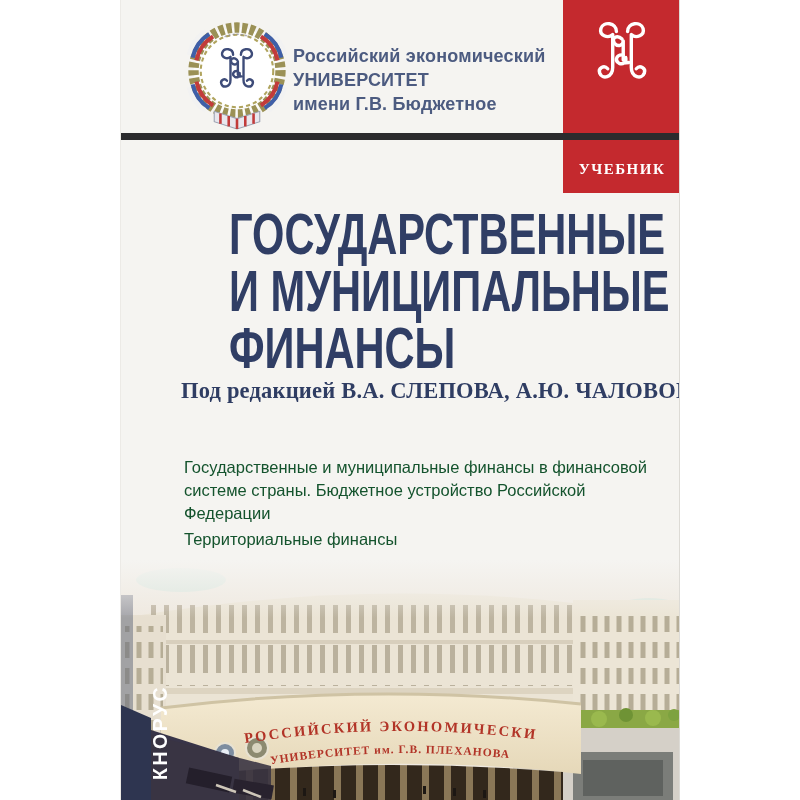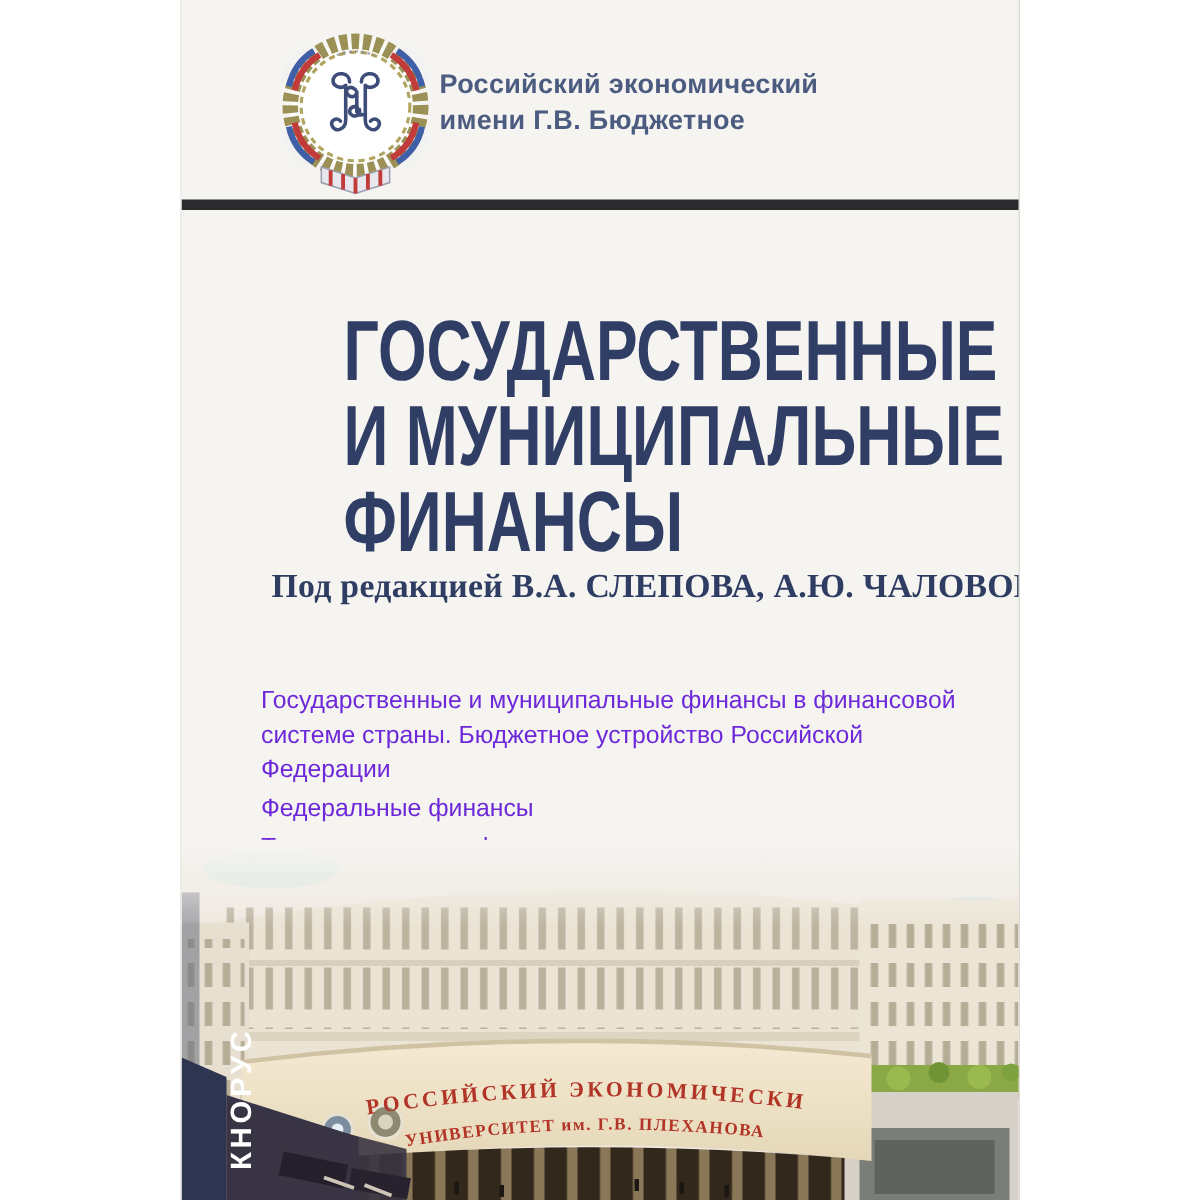--- a/index.html
+++ b/index.html
@@ -18,21 +18,21 @@
     font-family:"Liberation Serif", serif;font-weight:bold;font-size:15px;letter-spacing:1.5px;}
   
   .rule{position:absolute;left:0;top:133px;width:560px;height:7px;background:#2b2b2d;}
   
   .title-block{position:absolute;left:60px;top:206px;color:#303e65;margin-left:48px;}
   .title-line{font-size:57px;line-height:57px;font-weight:bold;white-space:nowrap;
     transform:scaleX(.73);transform-origin:left center;letter-spacing:0;}
   .editors{position:absolute;left:60px;top:378px;color:#2f3d63;font-family:"Liberation Serif", serif;
     font-weight:bold;font-size:22.5px;white-space:nowrap;letter-spacing:.2px;}
   
-  .topics{position:absolute;left:53px;top:456px;width:486px;color:#6d28d9;font-size:16.5px;line-height:23px;}
+  .topics{position:absolute;left:63px;top:456px;width:486px;color:#14532d;font-size:16.5px;line-height:23px;}
   .topic{margin-bottom:3px;}
   
   .photo{position:absolute;left:0;top:560px;width:560px;height:240px;}
   svg{display:block;}
   .sign-text{fill:#b23427;font-weight:bold;font-family:"Liberation Serif", serif;}
   .knorus-text{fill:#ffffff;font-weight:bold;font-family:"Liberation Sans", sans-serif;
     font-size:19.5px;letter-spacing:2.5px;}
 </style>
 </head>
 <body>
@@ -78,37 +78,45 @@
             <line x1="52" y1="103" x2="52" y2="113"></line>
             <line x1="60" y1="100.5" x2="60" y2="110.5"></line>
             <line x1="68" y1="98" x2="68" y2="108"></line>
           </g>
         </g>
       </svg>
     </div>
 
     <div class="univ-text">
       <div>Российский экономический</div>
+      <div>УНИВЕРСИТЕТ</div>
       <div>имени Г.В. Бюджетное</div>
     </div>
 
+    <div class="reu-col">
+      <div class="reu-mono-box">
+        <svg width="62" height="80" viewBox="0 0 100 110">
+            <use href="#reu-mono"></use>
+          </svg>
+      </div>
+      <div class="badge-label">УЧЕБНИК</div>
+    </div>
 
     <div class="rule"></div>
 
     <div class="title-block">
       <div class="title-line">ГОСУДАРСТВЕННЫЕ</div>
       <div class="title-line">И МУНИЦИПАЛЬНЫЕ</div>
       <div class="title-line">ФИНАНСЫ</div>
     </div>
 
     <div class="editors">Под редакцией В.А. СЛЕПОВА, А.Ю. ЧАЛОВОЙ</div>
 
     <div class="topics">
       <div class="topic">Государственные и муниципальные финансы в финансовой системе страны. Бюджетное устройство Российской Федерации</div>
-      <div class="topic">Федеральные финансы</div>
       <div class="topic">Территориальные финансы</div>
     </div>
 
     <div class="photo">
       <svg width="560" height="240" viewBox="0 0 560 240">
         <defs>
           <pattern id="winA" width="13" height="40" patternUnits="userSpaceOnUse">
             <rect x="4" y="5" width="5" height="28" fill="#b5ab97"></rect>
           </pattern>
           <pattern id="winB" width="12" height="26" patternUnits="userSpaceOnUse">

